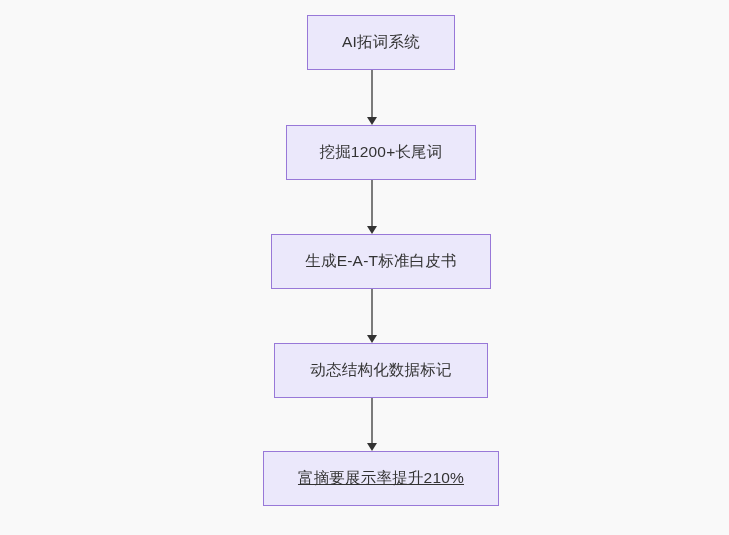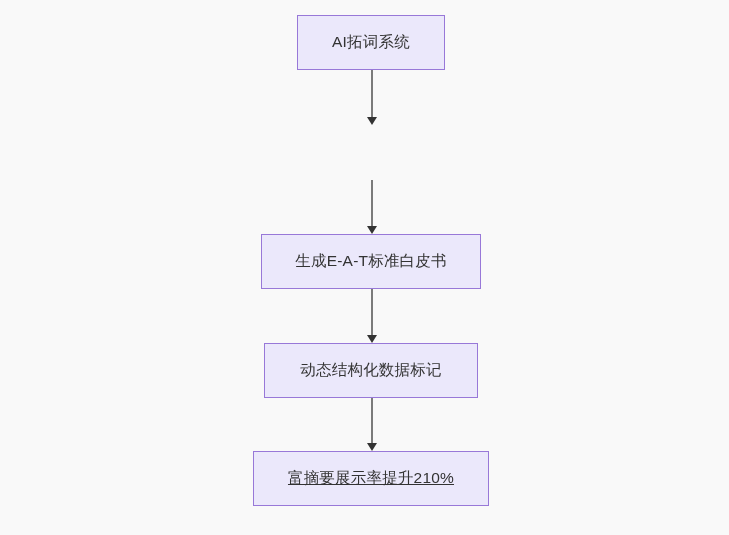--- a/index.html
+++ b/index.html
@@ -27,20 +27,21 @@
     border-radius: 0;
     display: flex;
     align-items: center;
     justify-content: center;
     color: #333333;
     font-size: 15.5px;
     line-height: 1.3;
     letter-spacing: 0.2px;
     white-space: nowrap;
     z-index: 2;
+    margin-left: 10px;
   }
   .flow-node span {
     display: block;
   }
   .connector {
     position: absolute;
     z-index: 1;
   }
   .connector .stem {
     position: absolute;
@@ -81,20 +82,23 @@
 
   <div class="connector" style="left:371px; top:398px; height:53px;">
     <div class="stem" style="height:45px;"></div>
     <div class="head" style="top:45px;"></div>
   </div>
 
   <div class="flow-node" style="left:297px; top:15px; width:148px; height:55px;">
     <span>AI拓词系统</span>
   </div>
 
+  <div class="flow-node" style="left:276px; top:125px; width:190px; height:55px;">
+    <span>挖掘1200+长尾词</span>
+  </div>
 
   <div class="flow-node" style="left:264px; top:343px; width:214px; height:55px;">
     <span>动态结构化数据标记</span>
   </div>
 
   <div class="flow-node" style="left:261px; top:234px; width:220px; height:55px;">
     <span>生成E-A-T标准白皮书</span>
   </div>
 
   <div class="flow-node" style="left:253px; top:451px; width:236px; height:55px;text-decoration:underline;">

